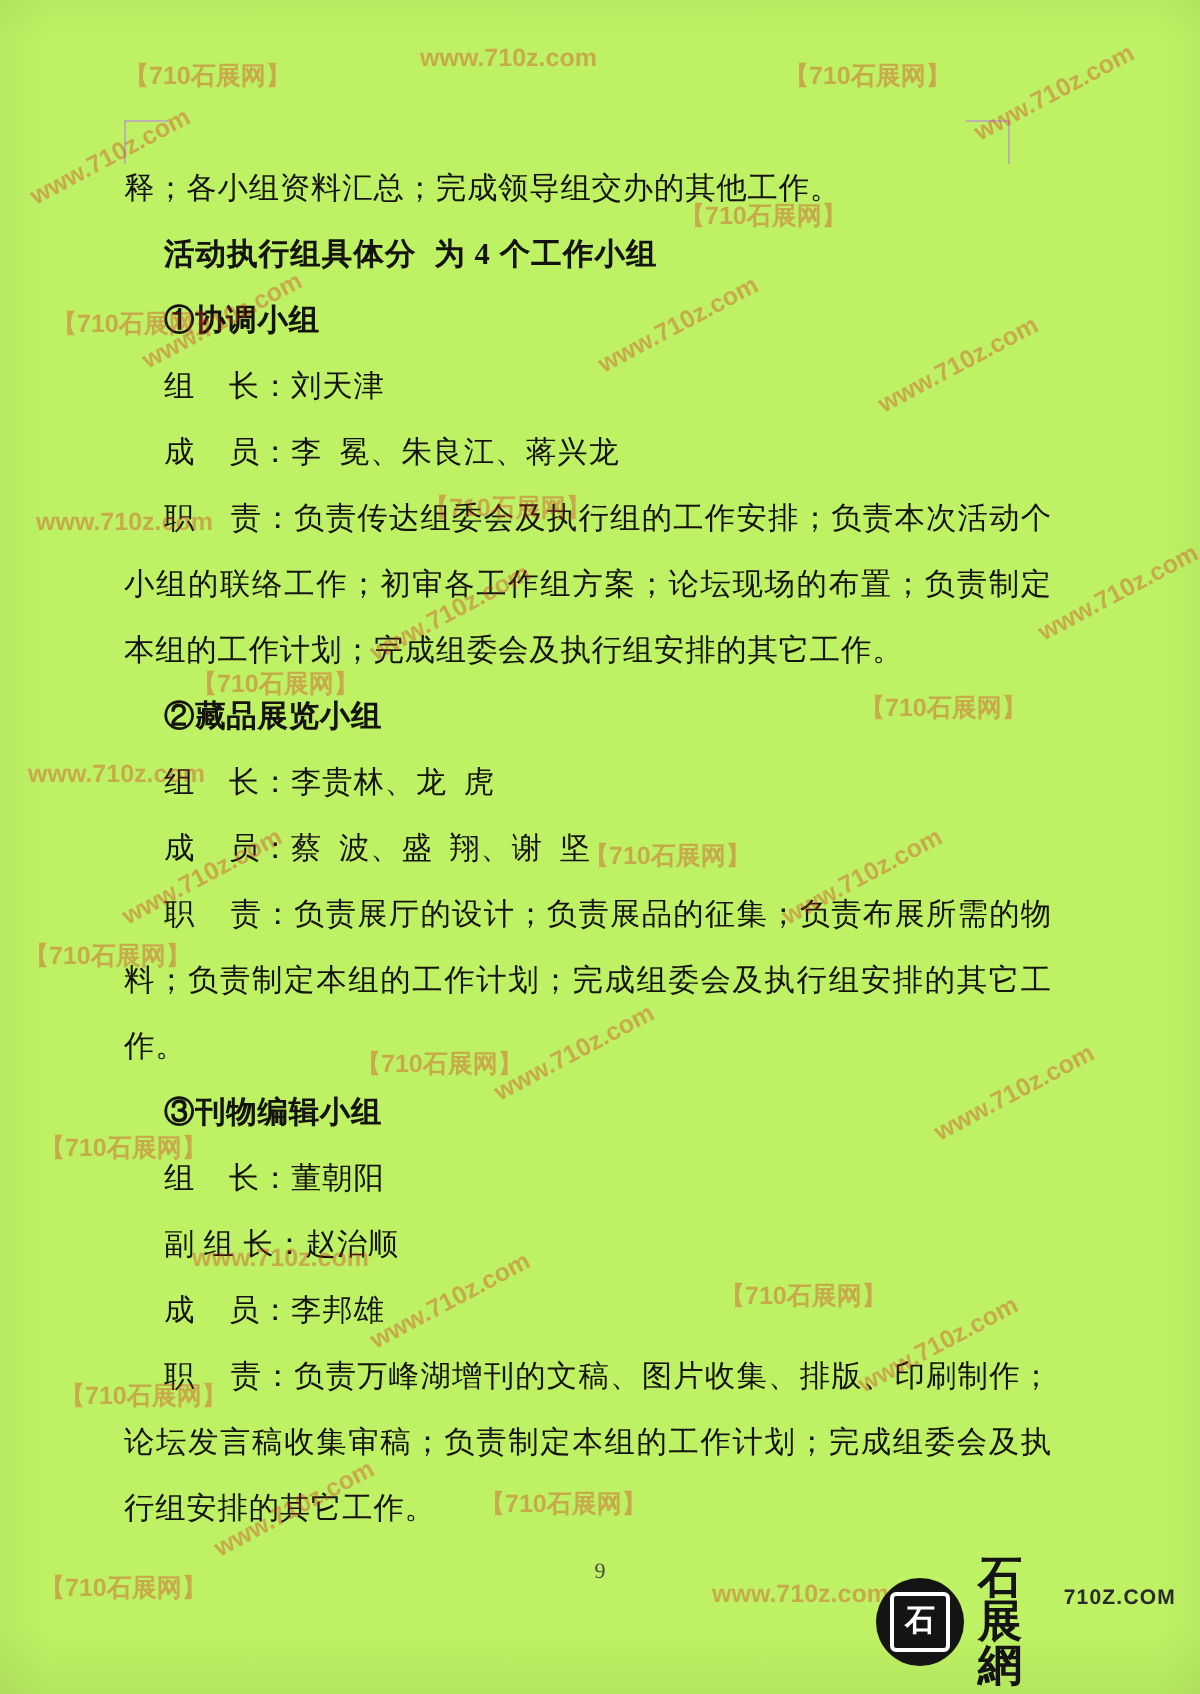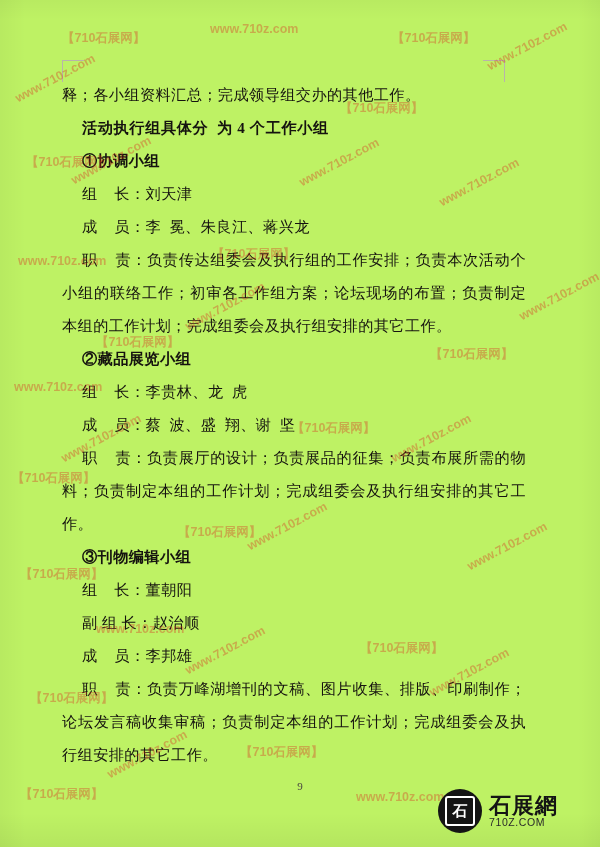--- a/index.html
+++ b/index.html
@@ -145,34 +145,35 @@
     border-radius: 3px;
     display: flex;
     align-items: center;
     justify-content: center;
     font-size: 15px;
     color: #ffffff;
     font-family: "Liberation Serif", serif;
     font-weight: bold;
     line-height: 1;
   }
-  #logo-text { display: flex; flex-direction: column; line-height: 1; }
+  #logo-text { display: flex; flex-direction: row; line-height: 1; }
   #logo-title {
     font-family: "Liberation Sans", sans-serif;
     font-size: 22px;
     font-weight: bold;
     color: #141414;
     letter-spacing: 1px;
   }
   #logo-sub {
     font-family: "Liberation Sans", sans-serif;
     font-size: 10.5px;
     color: #2a2a2a;
     letter-spacing: 0.6px;
-    margin-top: 0;
+    margin-top: 16px;
+    font-weight: bold;
   }
 </style>
 </head>
 <body>
 
 <div id="page">
 
   <div class="crop-mark" id="crop-tl">
     <div class="h"></div>
       <div class="v"></div>

